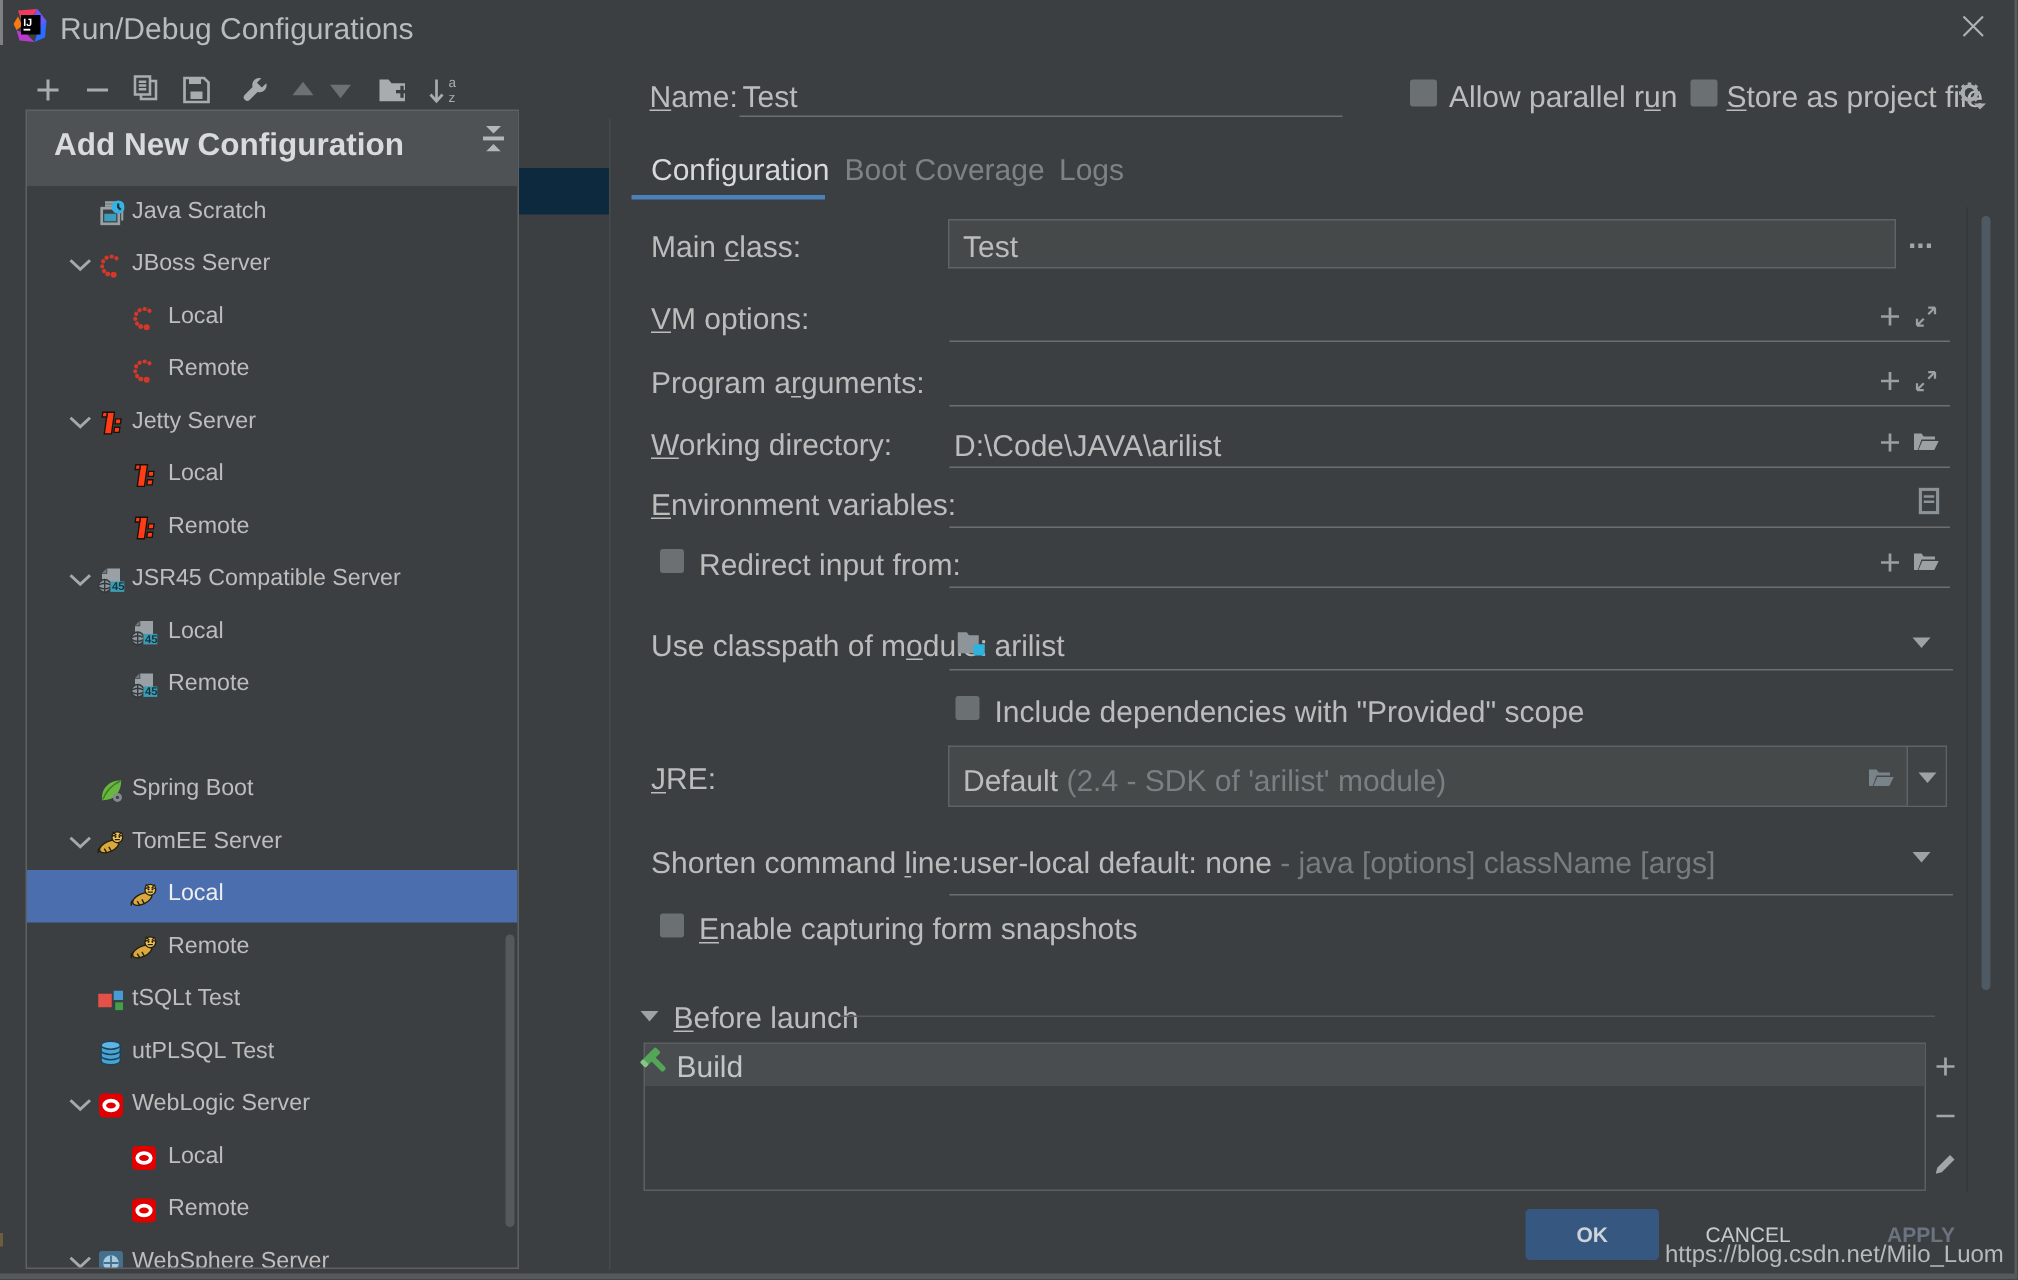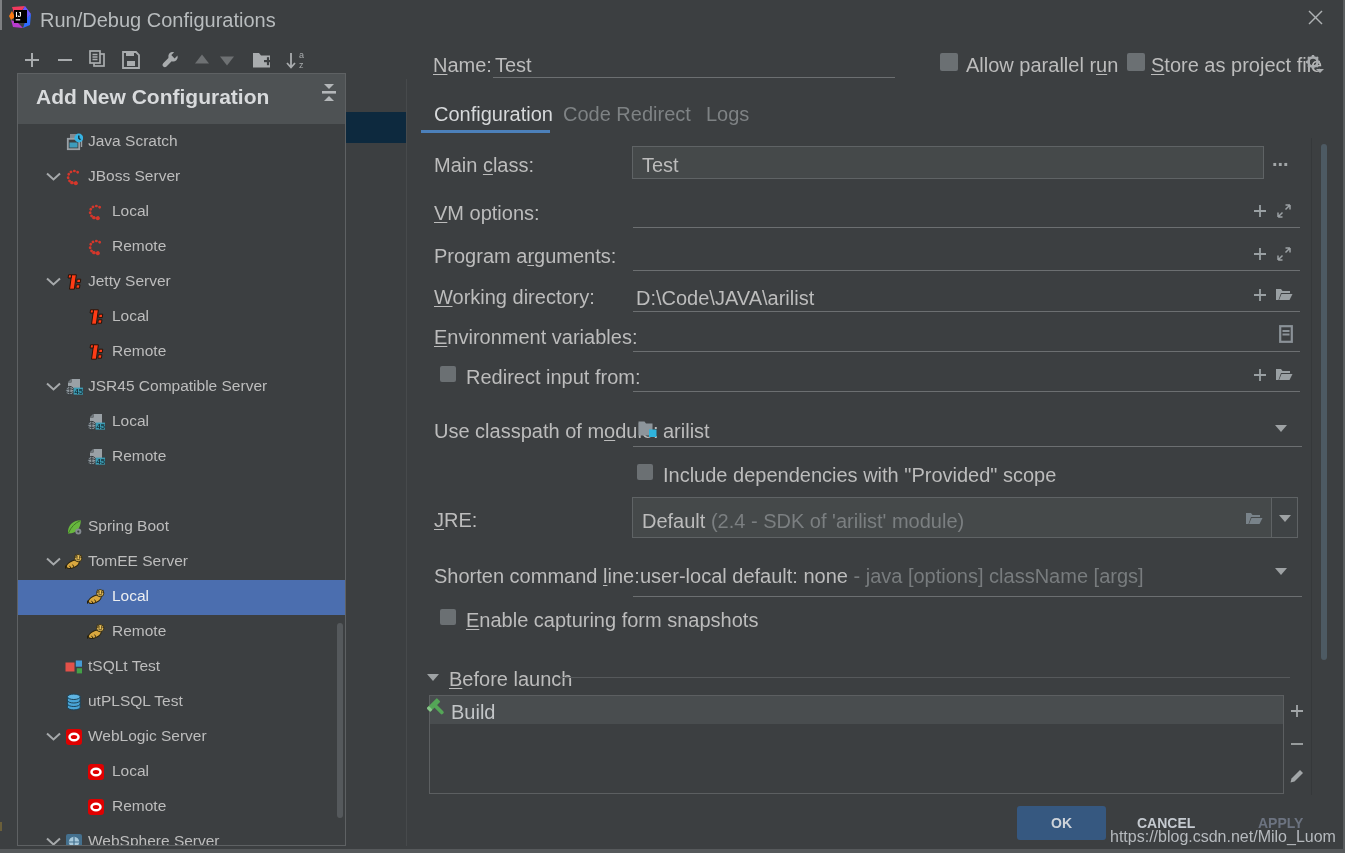--- a/index.html
+++ b/index.html
@@ -90,21 +90,21 @@
         <line x1="5.05" y1="5.05" x2="7.2" y2="7.2"></line>
         <line x1="12.8" y1="12.8" x2="14.95" y2="14.95"></line>
         <line x1="14.95" y1="5.05" x2="12.8" y2="7.2"></line>
         <line x1="5.05" y1="14.95" x2="7.2" y2="12.8"></line>
       </g>
  <polygon points="13,17 21,17 17,21"></polygon>
     </g>
 </svg>
 
 <div class="lb" style="left:434px;top:103px;color:#d7d9db">Configuration</div>
-<div class="lb" style="left:563px;top:103px;color:#7e8284">Code Redirect</div>
+<div class="lb" style="left:563px;top:103px;color:#7e8284">Boot Coverage</div>
 <div class="lb" style="left:706px;top:103px;color:#7e8284">Logs</div>
 <div class="ab" style="left:421px;top:130px;width:129px;height:3px;background:#4c80ba"></div>
 
 <div class="lb" style="left:434px;top:154px">Main <u>c</u>lass:</div>
 <div class="ab" style="left:632px;top:146px;width:632px;height:33px;background:#45494a;border:1px solid #5f6365"></div>
 <div class="lb" style="left:642px;top:154px">Test</div>
 <div class="lb" style="left:1272px;top:148px;color:#a2a6a8;font-weight:bold">...</div>
 
 <div class="lb" style="left:434px;top:202px"><u>V</u>M options:</div>
 <div class="ul1" style="left:633px;top:227px;width:667px"></div>
@@ -212,21 +212,21 @@
     <path d="M8 2 V14 M2 8 H14"></path>
   </svg>
 <svg class="ic" style="left:1289px;top:736px" width="16" height="16" viewBox="0 0 16 16" stroke="#a2a6a8" stroke-width="1.8" fill="none">
     <path d="M2 8 H14"></path>
   </svg>
 <svg class="ic" style="left:1289px;top:768px" width="16" height="16" viewBox="0 0 16 16" fill="#a2a6a8">
     <path d="M11 2 l3 3 -8.5 8.5 -4 1 1-4 z"></path>
   </svg>
 
 <div class="ab" style="left:1017px;top:806px;width:89px;height:34px;background:#365880;border-radius:3px;text-align:center;line-height:34px;font-size:14px;font-weight:bold;color:#ced3d9">OK</div>
-<div class="ab" style="left:1137px;top:815px;font-size:14px;font-weight:bold;color:#c5cad0">CANCEL</div>
+<div class="ab" style="left:1137px;top:815px;font-size:14px;font-weight:normal;color:#c5cad0">CANCEL</div>
 <div class="ab" style="left:1258px;top:815px;font-size:14px;font-weight:bold;color:#6c7380">APPLY</div>
 <div class="ab" style="left:1110px;top:828px;font-size:16px;color:#b6babe">https://blog.csdn.net/Milo_Luom</div>
 
 <div class="ab" style="left:1311px;top:138px;width:1px;height:657px;background:#35383a"></div>
 
 <div class="ab" style="left:1321px;top:144px;width:6px;height:516px;background:#4d5a63;border-radius:3px"></div>
 
 <svg width="0" height="0" style="position:absolute">
     <defs>
 <g id="chevd">

